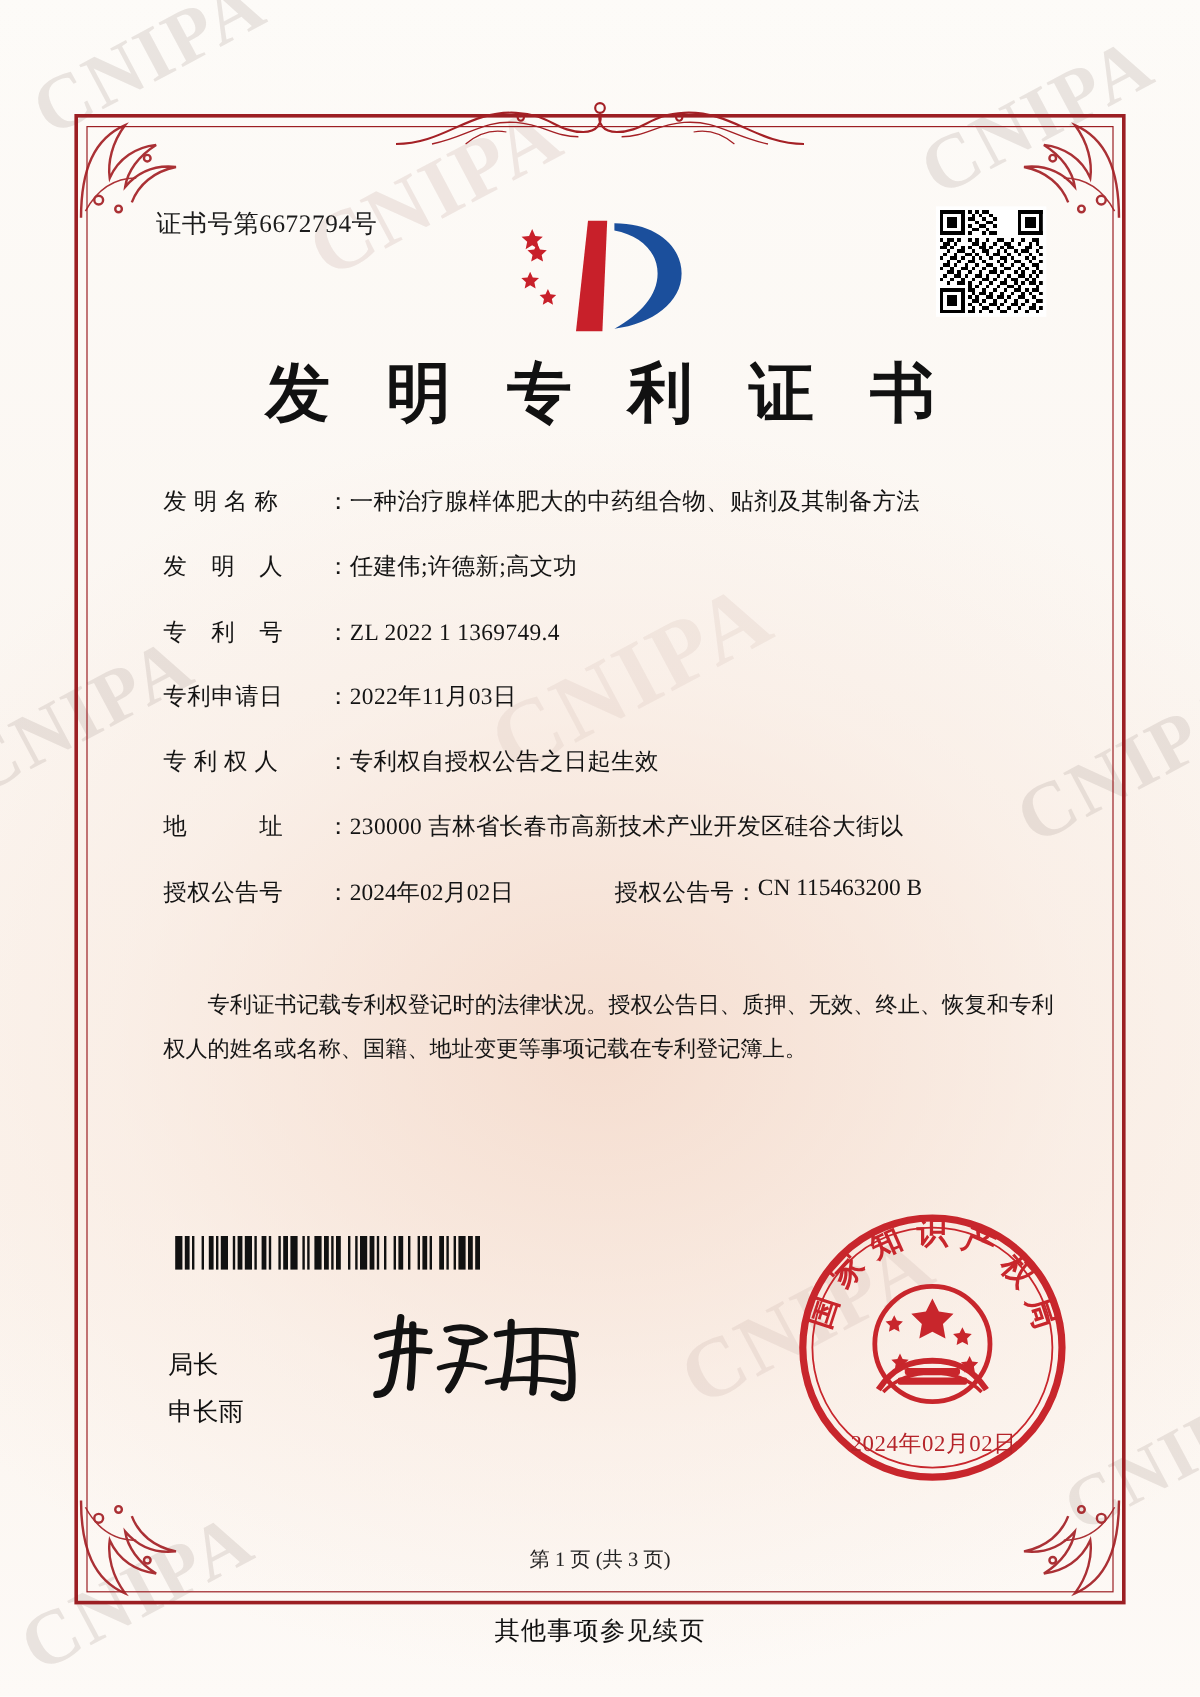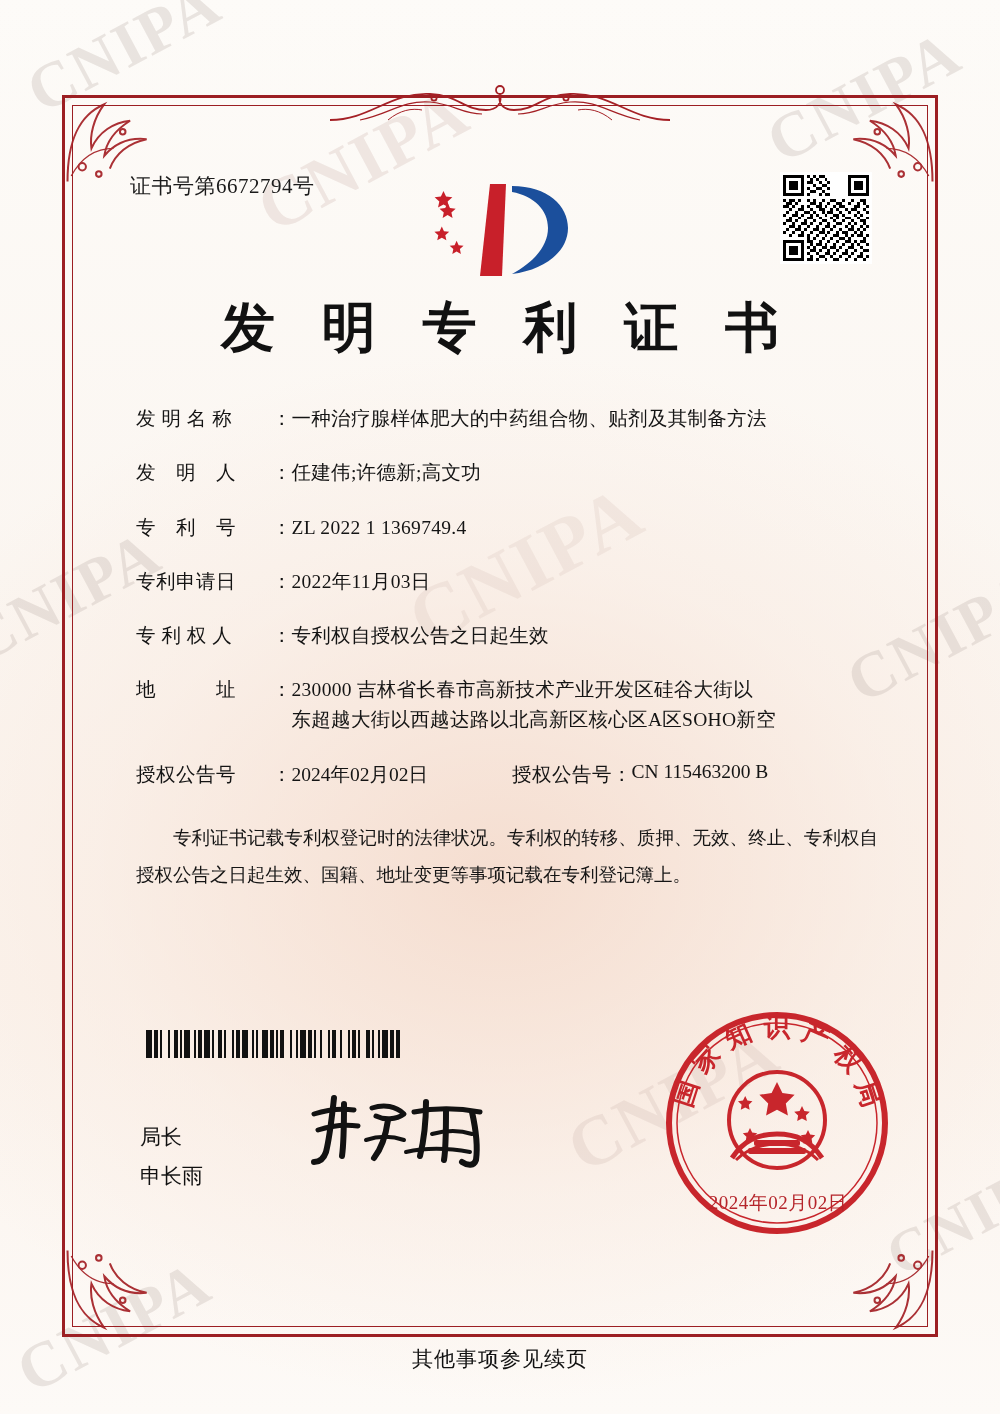--- a/index.html
+++ b/index.html
@@ -555,40 +555,39 @@
     <div class="frow">
       <span class="flabel">专 利 权 人</span>
       <span class="fcolon">：</span>
       <span class="fvalue">专利权自授权公告之日起生效</span>
     </div>
     <div class="frow">
       <span class="flabel">地　　　址</span>
       <span class="fcolon">：</span>
       <span class="fvalue l2">
         <span>230000 吉林省长春市高新技术产业开发区硅谷大街以</span><br>
-        <span>东超越大街以西越达路以北高新区核心区A区SOHO新空</span>
       </span>
     </div>
 
     <div class="row-dual">
       <span class="dual-left">
         <span class="flabel">授权公告号</span>
         <span class="fcolon">：</span>
         <span>2024年02月02日</span>
       </span>
       <span class="dual-right">
         <span class="flabel">授权公告号</span>
         <span class="fcolon">：</span>
         <span>CN 115463200 B</span>
       </span>
     </div>
   </div>
 
   <div class="paras">
-    <p>专利证书记载专利权登记时的法律状况。专利权的转移、质押、无效、终止、专利权自授权公告之日起生效、国籍、地址变更等事项记载在专利登记簿上。</p>
+    <p>专利证书记载专利权登记时的法律状况。授权公告日、质押、无效、终止、恢复和专利权人的姓名或名称、国籍、地址变更等事项记载在专利登记簿上。</p>
   </div>
 
   <div class="barcode">
       <i style="width:6px"></i>
       <i style="width:2px;background:transparent"></i>
       <i style="width:4px"></i>
       <i style="width:2px;background:transparent"></i>
       <i style="width:2px"></i>
       <i style="width:6px;background:transparent"></i>
       <i style="width:2px"></i>
@@ -712,15 +711,16 @@
         <text transform="rotate(-24 115 115)" x="115" y="28" text-anchor="middle">知</text>
         <text transform="rotate(0 115 115)" x="115" y="28" text-anchor="middle">识</text>
         <text transform="rotate(24 115 115)" x="115" y="28" text-anchor="middle">产</text>
         <text transform="rotate(48 115 115)" x="115" y="28" text-anchor="middle">权</text>
         <text transform="rotate(72 115 115)" x="115" y="28" text-anchor="middle">局</text>
       </g>
     </svg>
   </div>
   <div class="seal-date">2024年02月02日</div>
 
+  <div class="page-no">第 1 页 (共 3 页)</div>
   <div class="footer-note">其他事项参见续页</div>
 
 </div>
 
 </body></html>

